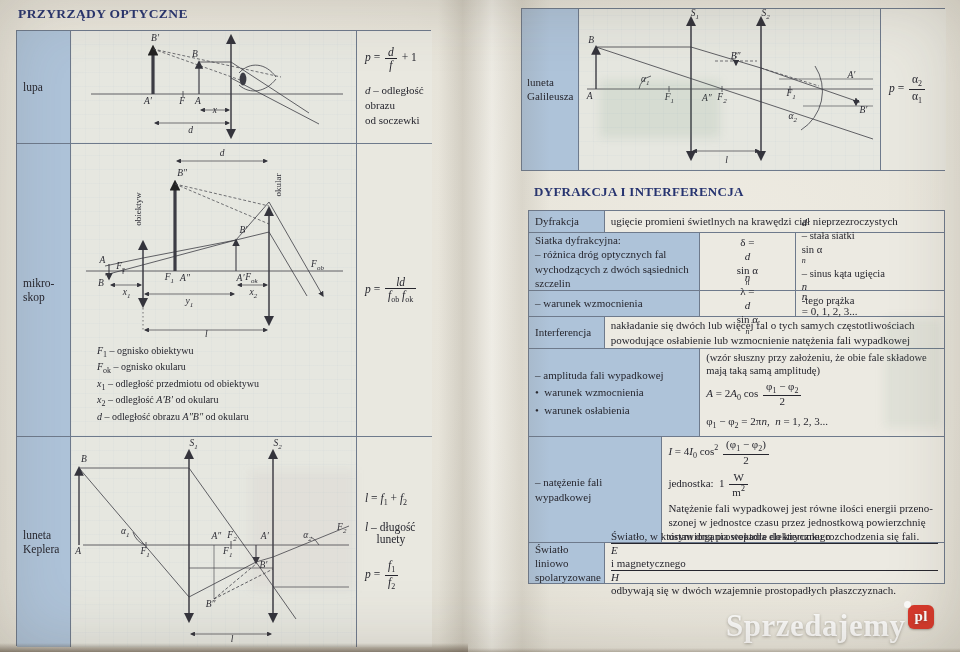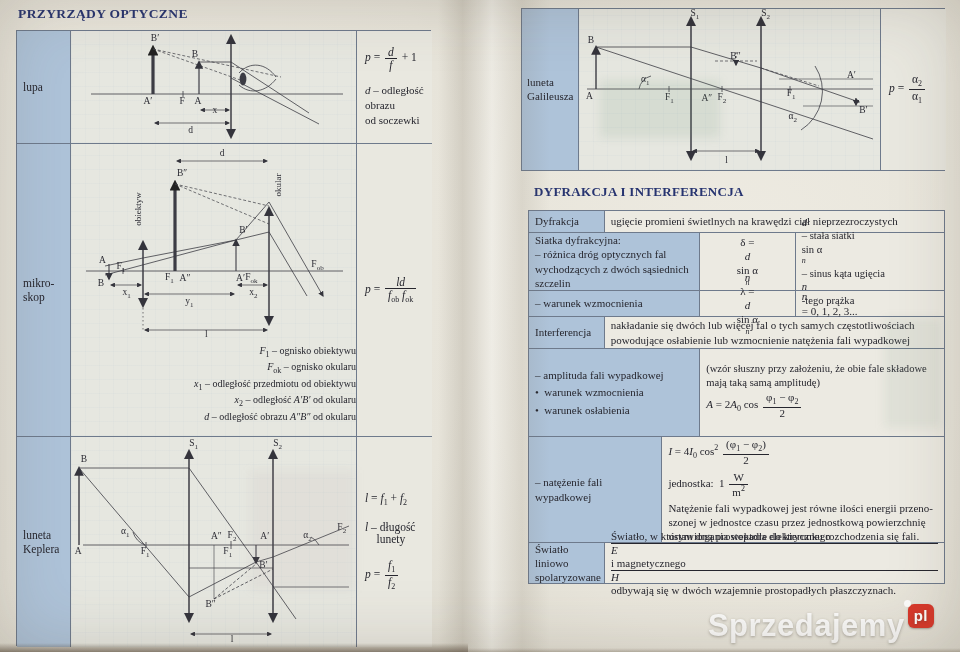--- a/index.html
+++ b/index.html
@@ -40,25 +40,25 @@
        repeating-linear-gradient(90deg, rgba(140,165,195,.05) 0 1px, transparent 1px 14px),
        #e6e7e0;}
   .formcell{display:flex;flex-direction:column;justify-content:center;align-items:flex-start;
        padding:6px 4px 6px 8px;font-size:11.5px;background:#e9e8e0;}
   .formcell .note{margin-top:12px;font-size:11px;line-height:1.35;}
   .formcell .fstack{margin:7px 0;font-size:11.5px;}
 
   
   .diagram{position:relative;width:100%;}
   .diagram svg{display:block;}
-  .dlabel{position:absolute;transform:translate(-50%,-50%);
+  .dlabel{position:absolute;transform:translate(-50%,-50%);font-style:italic;
        font-size:9.5px;color:#2c2c34;white-space:nowrap;line-height:1;}
   .dlabel sub{font-size:7px;}
   .dlabel.rot{transform:translate(-50%,-50%) rotate(-90deg);font-style:normal;font-size:9px;}
-  .legend{padding:4px 0 0 26px;font-size:10px;line-height:12.4px;color:#26262e;text-align:right;}
+  .legend{padding:4px 0 0 26px;font-size:10px;line-height:12.4px;color:#26262e;}
 
   
   .gtable{position:absolute;left:43px;top:8px;width:424px;height:163px;display:grid;
        grid-template-columns:57px 302px 65px;grid-template-rows:1fr;
        border:1px solid #6e7a8c;background:#e9e8e0;box-sizing:border-box;}
   .gtable .labcell{font-size:11px;padding-left:5px;}
 
   
   .dtable{position:absolute;left:50px;top:210px;width:417px;border:1px solid #6e7a8c;
        background:#eceae2;box-sizing:border-box;font-size:11px;}
@@ -72,21 +72,21 @@
   .bullet{margin-top:3px;}
   .fline{margin:3px 0;}
   sub{font-size:8px;} sup{font-size:8px;}
   .frac{display:inline-flex;flex-direction:column;vertical-align:middle;
        text-align:center;margin:0 2px;line-height:1.05;}
   .frac>span{display:block;padding:0 3px;}
   .frac>span:first-child{border-bottom:.8px solid #26262e;}
   .bar{display:inline-block;border-top:1px solid #26262e;line-height:1;padding-top:1px;}
 
   
-  .watermark{position:absolute;right:26px;bottom:8px;font-family:Liberation Sans, sans-serif;
+  .watermark{position:absolute;right:26px;bottom:8px;font-family:Liberation Serif, serif;
        font-weight:bold;font-size:31px;color:rgba(255,255,255,.9);
        text-shadow:0 1px 3px rgba(70,65,55,.4);letter-spacing:.5px;}
   .wm-badge{display:inline-block;background:#d8382b;color:#fff;font-size:15px;
        padding:3px 6px 4px;border-radius:6px;transform:translateY(-15px);margin-left:3px;
        position:relative;box-shadow:0 1px 2px rgba(70,60,50,.4);}
   .wm-badge::before{content:"";position:absolute;left:-4px;top:-4px;width:7px;height:7px;
        border-radius:50%;background:rgba(255,255,255,.9);}
 </style>
 </head>
 <body>
@@ -346,20 +346,21 @@
             <div>– amplituda fali wypadkowej</div>
             <div class="bullet">•&nbsp; warunek wzmocnienia</div>
             <div class="bullet">•&nbsp; warunek osłabienia</div>
           </div>
         <div class="dc vc" style="width:245px">
             <div class="small">(wzór słuszny przy założeniu, że obie fale składowe mają taką samą amplitudę)</div>
             <div class="fline"><i>A</i> = 2<i>A</i><sub>0</sub> cos <span class="frac">
                 <span>φ<sub>1</sub> − φ<sub>2</sub></span>
                 <span>2</span>
               </span></div>
+            <div class="fline">φ<sub>1</sub> − φ<sub>2</sub> = 2π<i>n</i>,&nbsp;&nbsp;<i>n</i> = 1, 2, 3...</div>
           </div>
       </div>
       <div class="drow" style="height:106px">
         <div class="dc lab vc" style="width:134px">– natężenie fali wypadkowej</div>
         <div class="dc vc" style="width:283px">
             <div class="fline"><i>I</i> = 4<i>I</i><sub>0</sub> cos<sup>2</sup> <span class="frac">
                 <span>(φ<sub>1</sub> − φ<sub>2</sub>)</span>
                 <span>2</span>
               </span></div>
             <div class="fline">jednostka:&nbsp; 1 <span class="frac">

